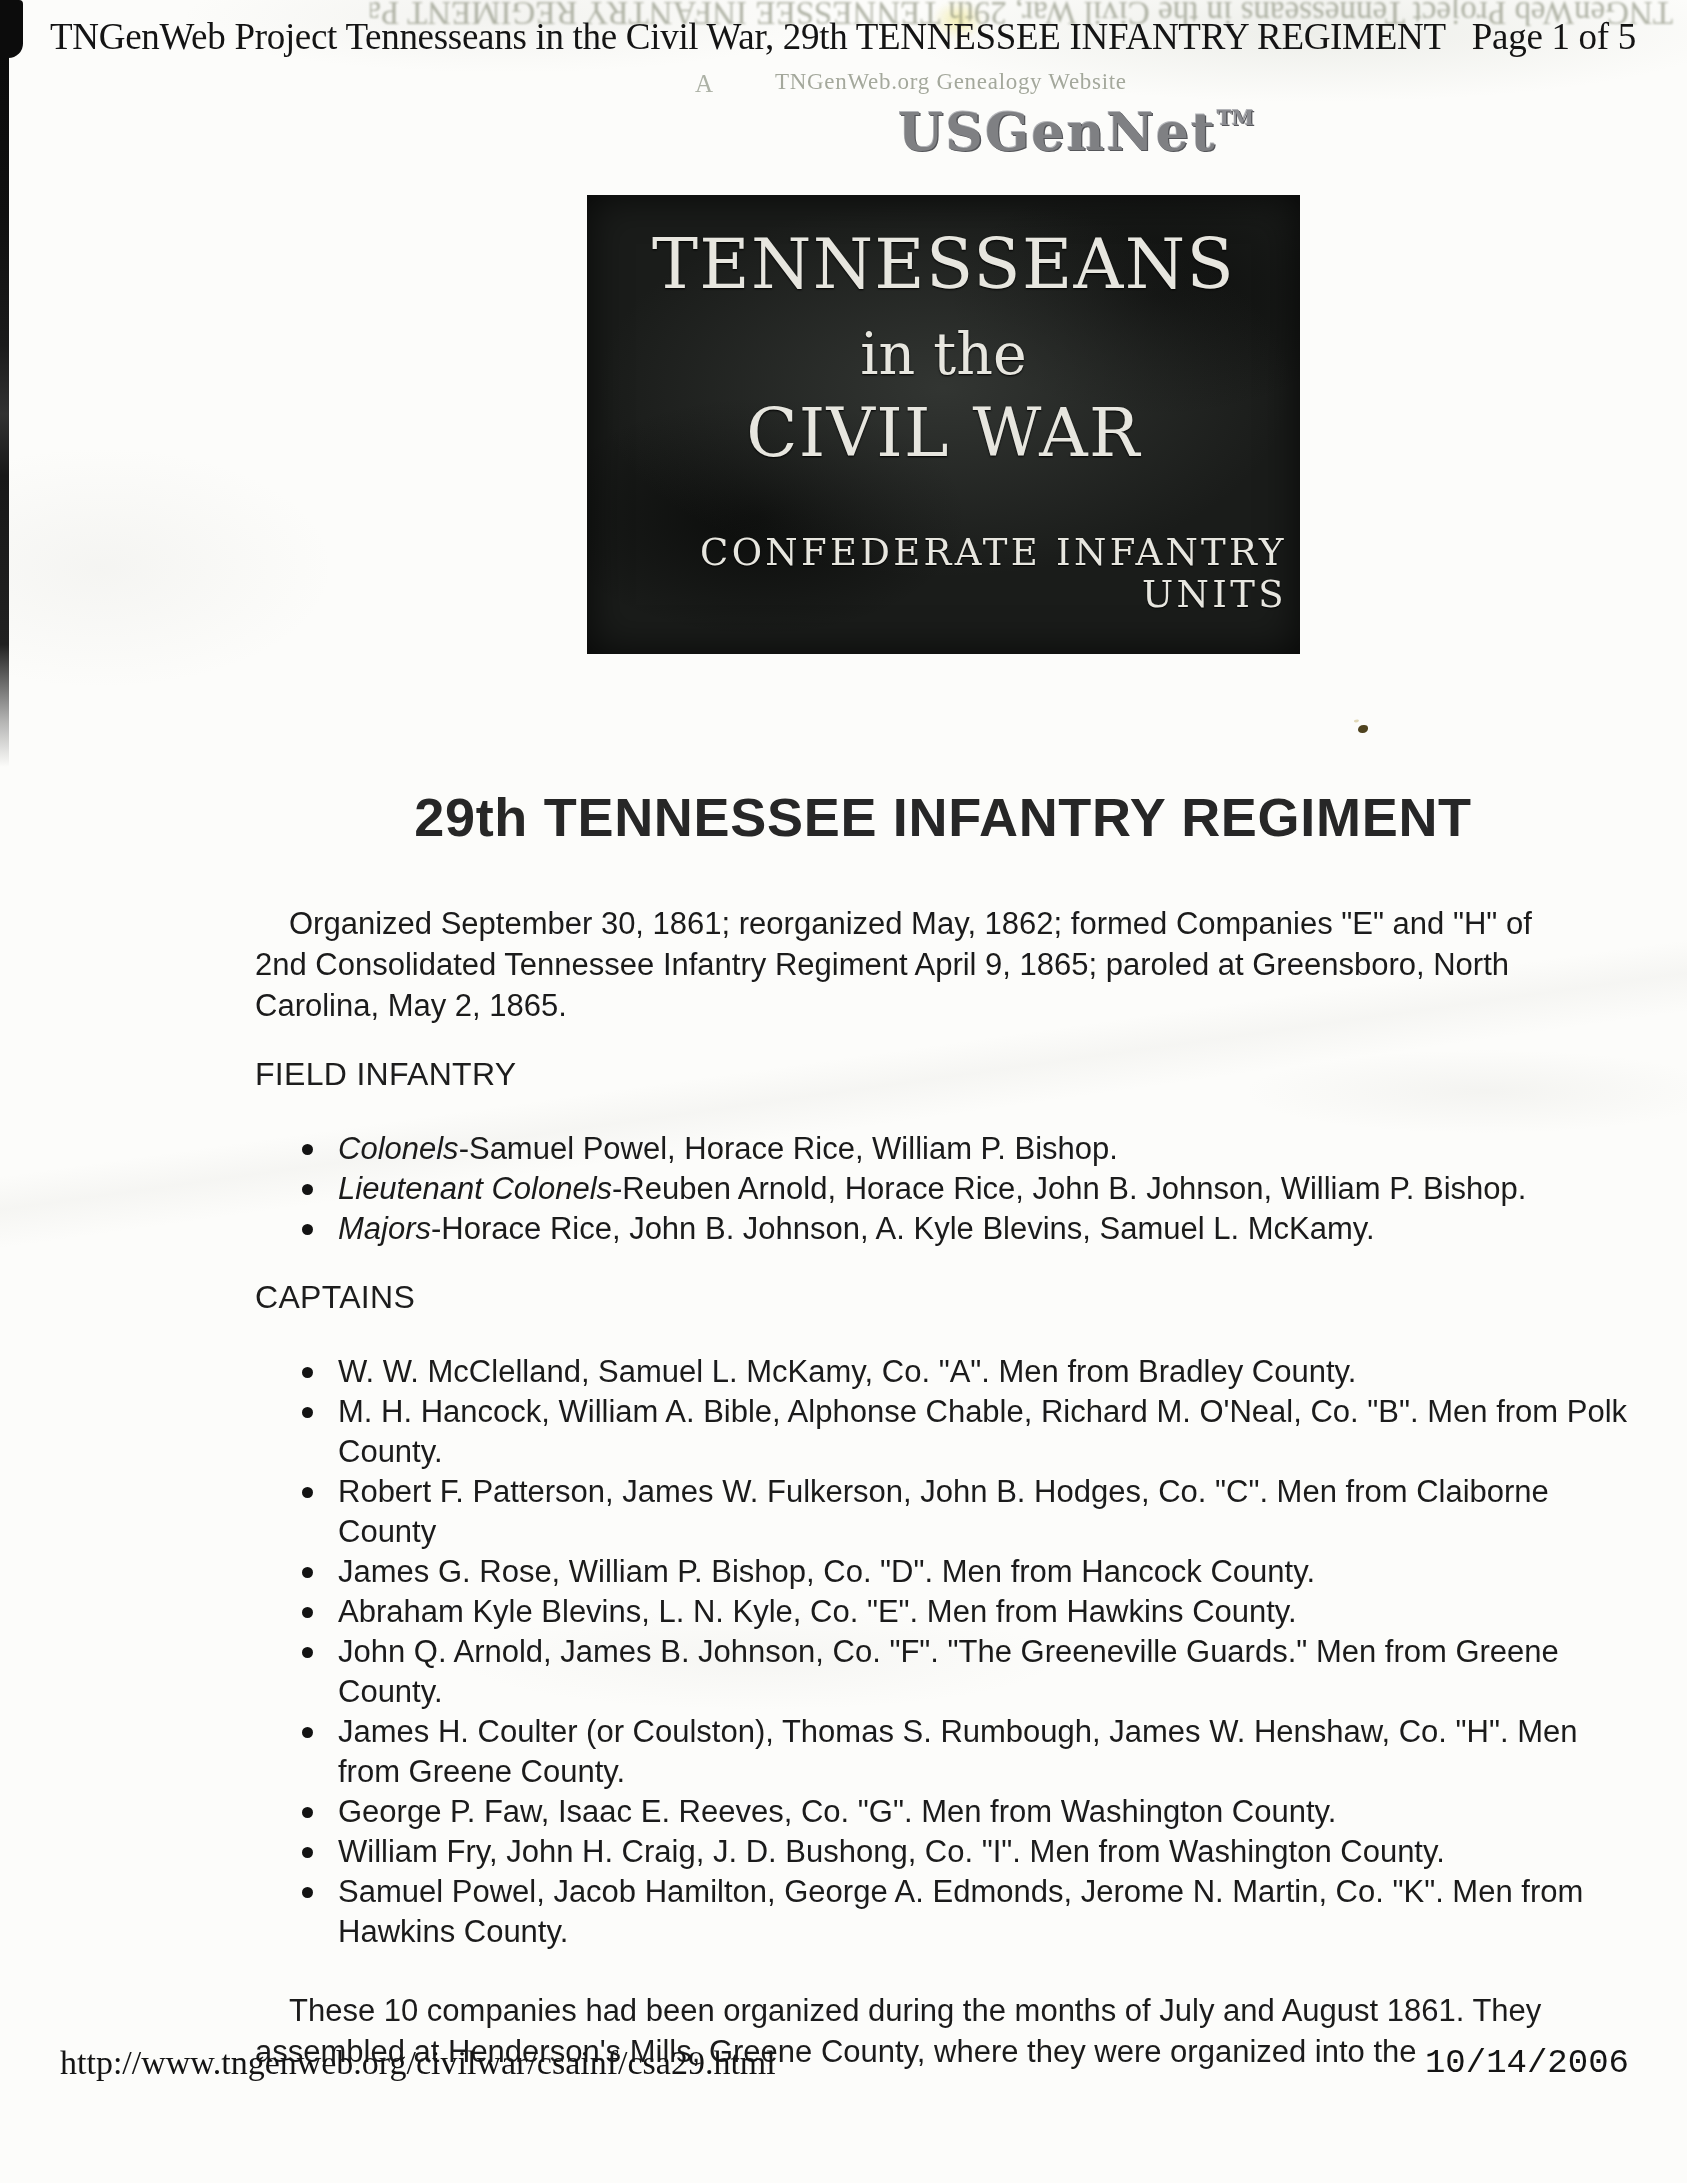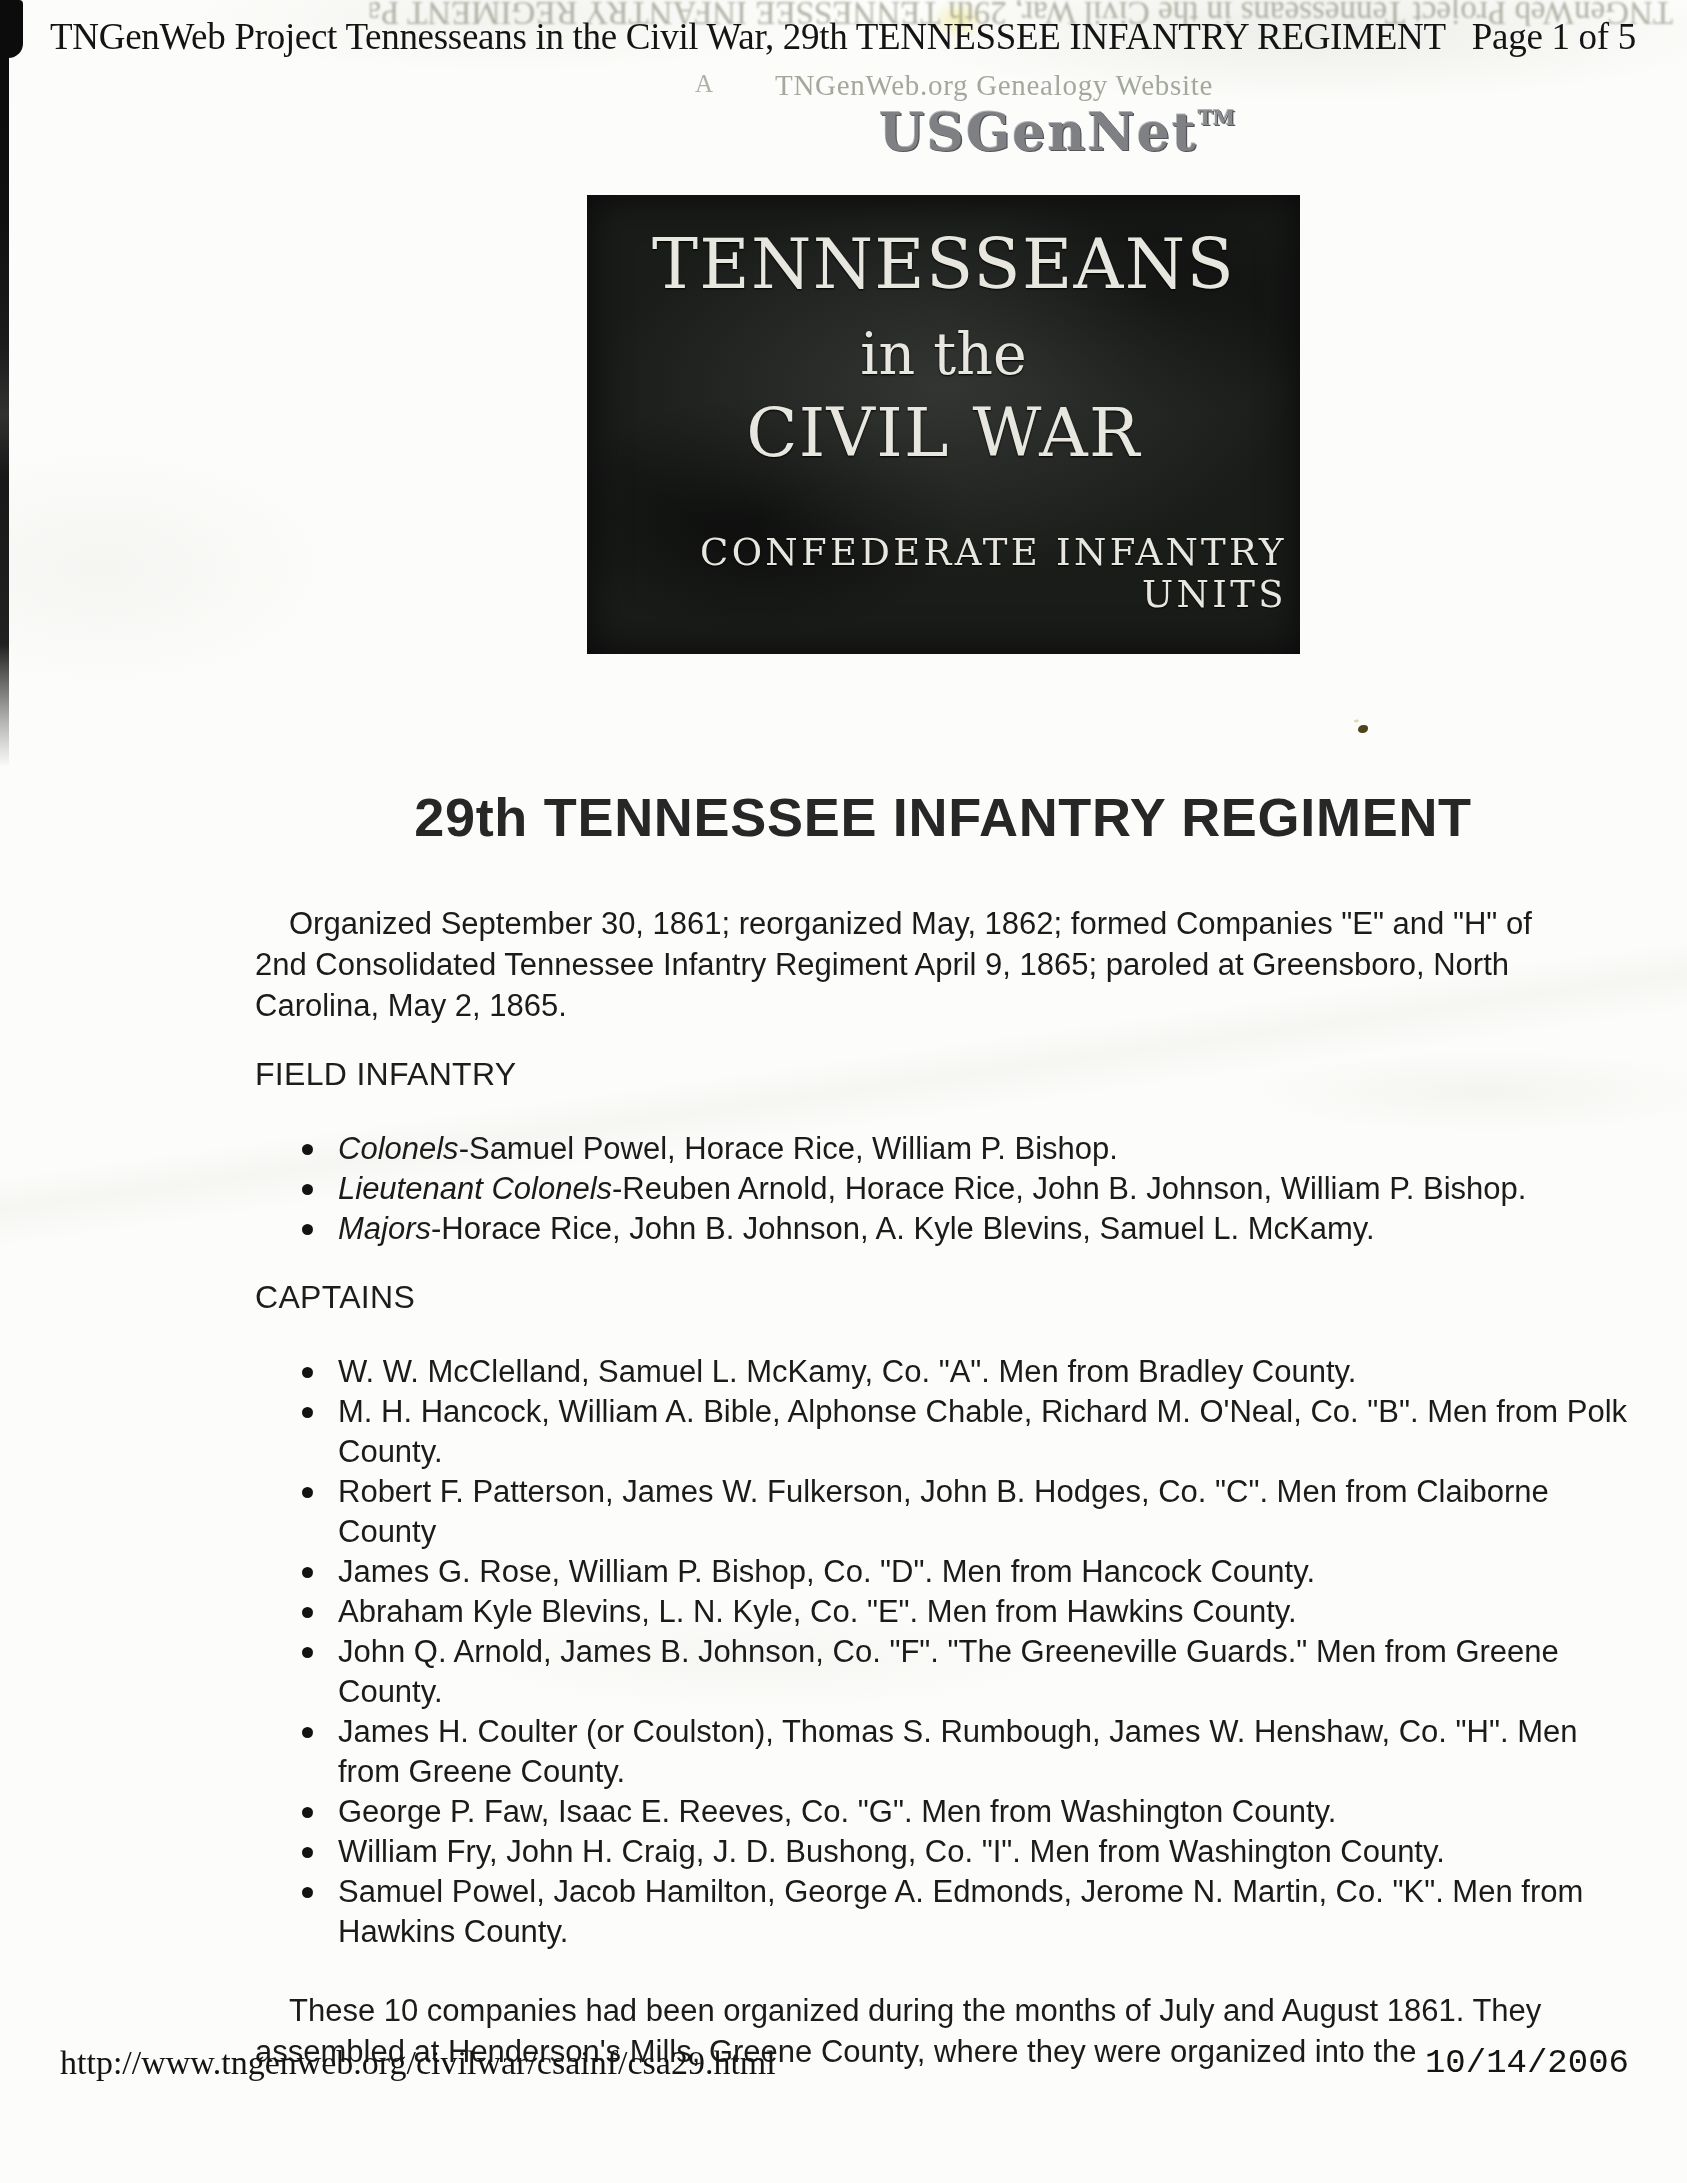--- a/index.html
+++ b/index.html
@@ -51,29 +51,29 @@
   
   .print-header{
     position:absolute;left:50px;top:17px;width:1588px;
     font-family:"Liberation Serif", serif;font-size:37px;line-height:40px;
     color:#141414;letter-spacing:-0.3px;white-space:nowrap;
   }
   .print-header .pageno{position:absolute;right:2px;top:0;}
   
   .site-line{
     position:absolute;left:775px;top:69px;
-    font-family:"Liberation Serif", serif;font-size:29px;letter-spacing:0.7px;
+    font-family:"Liberation Serif", serif;font-size:23px;letter-spacing:0.7px;
     color:#959a8c;opacity:.85;filter:blur(0.5px);white-space:nowrap;
   }
   .site-prefix{
     position:absolute;left:695px;top:70px;
     font-family:"Liberation Serif", serif;font-size:25px;color:#9aa092;opacity:.8;filter:blur(0.5px);
   }
   .usgennet{
-    position:absolute;left:879px;top:91px;
+    position:absolute;left:898px;top:91px;
     font-family:"DejaVu Serif", serif;font-weight:700;font-size:52px;line-height:54px;
     color:#7f8083;letter-spacing:2px;
     text-shadow:1.3px 1.3px 0 #55565a, -0.7px -0.7px 0 #b5b6ba;
     filter:blur(0.3px);white-space:nowrap;
   }
   .usgennet .tm{font-size:20px;vertical-align:25px;letter-spacing:0;color:#8b8c90;}
   
   .cover{
     position:absolute;left:587px;top:195px;width:713px;height:459px;
     background:

